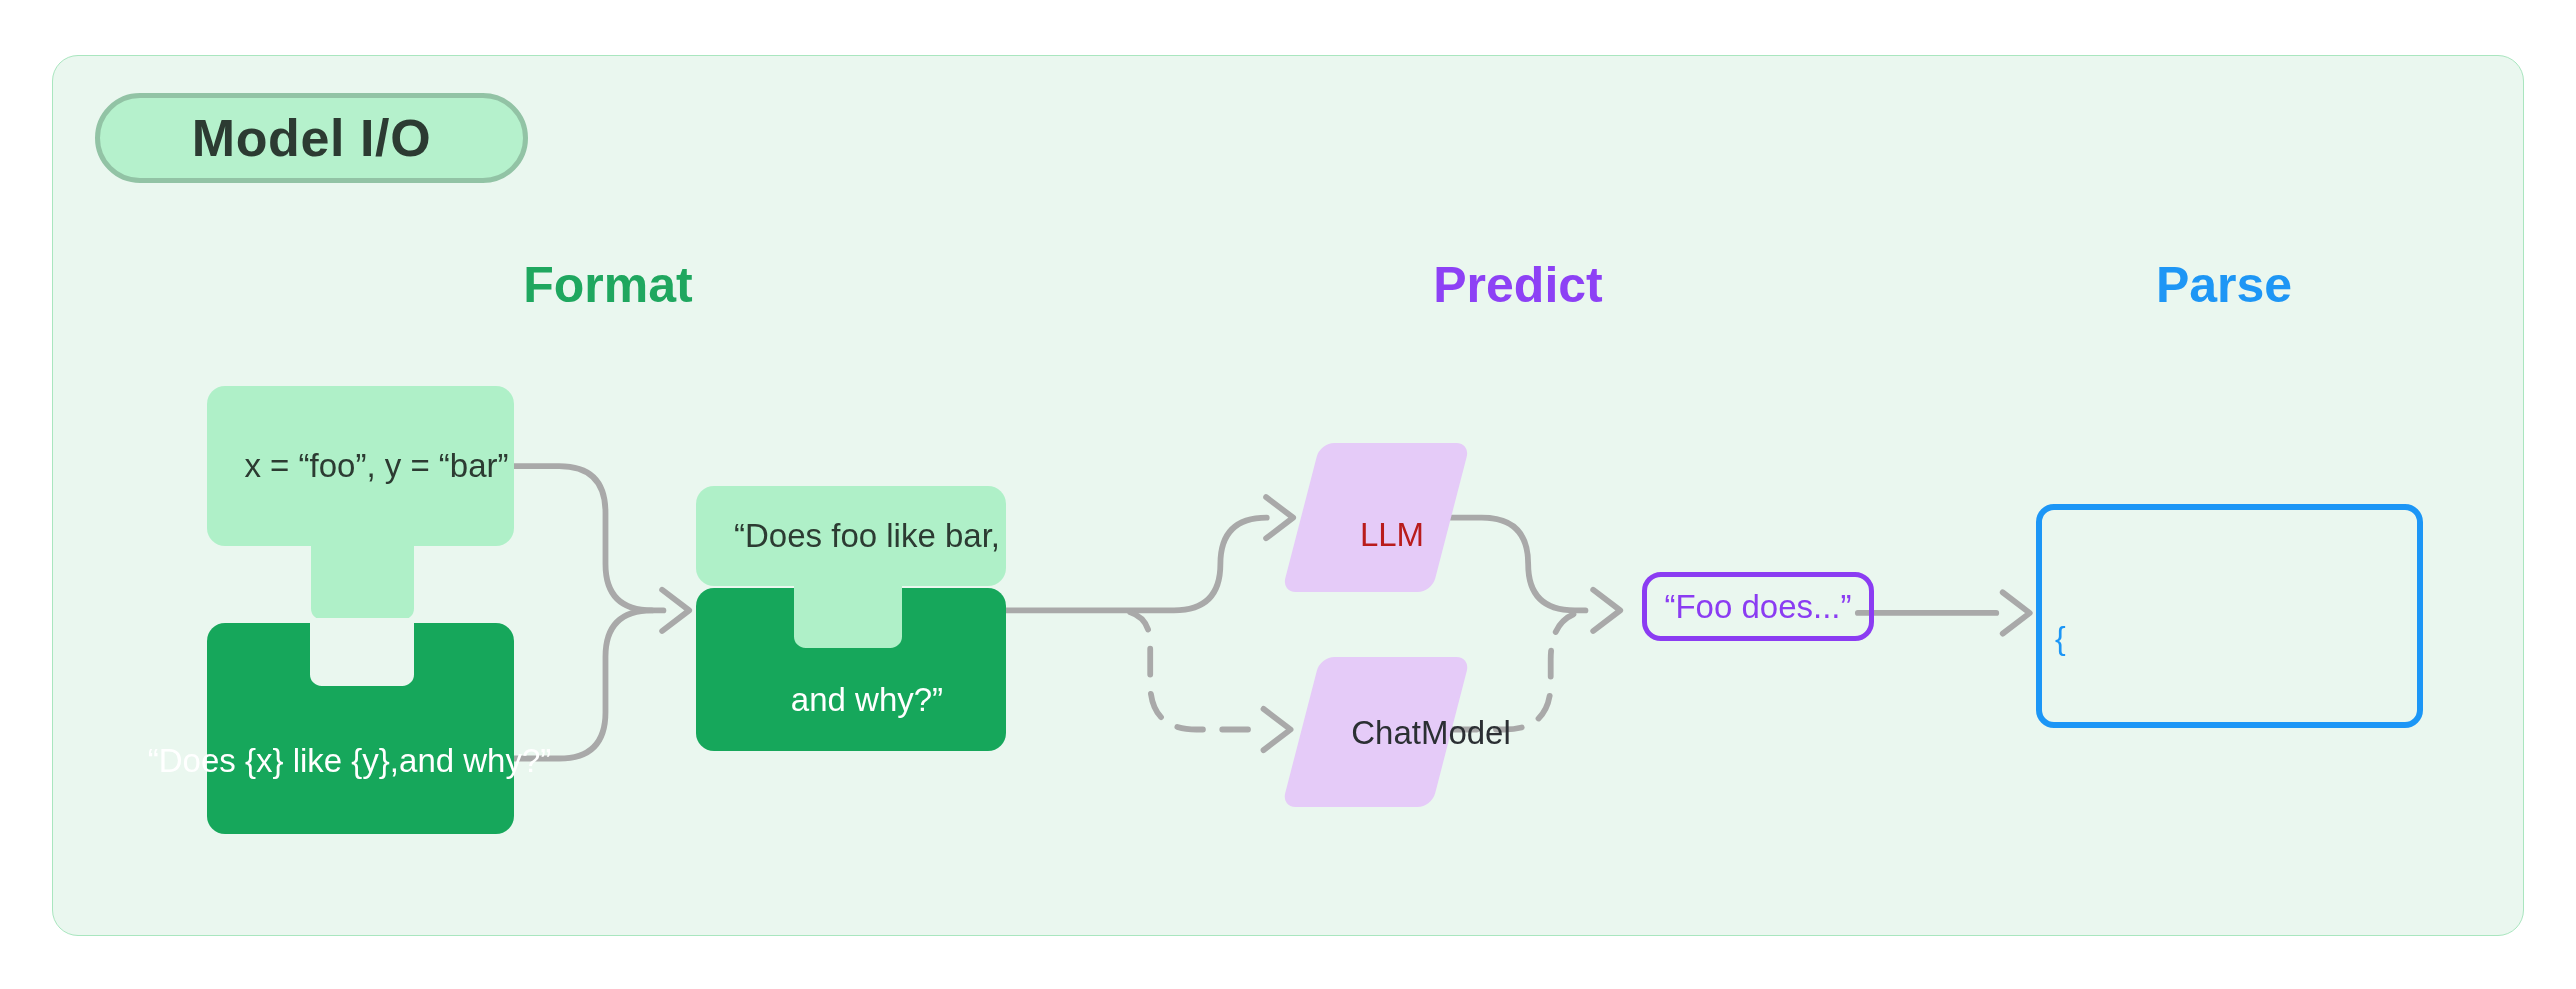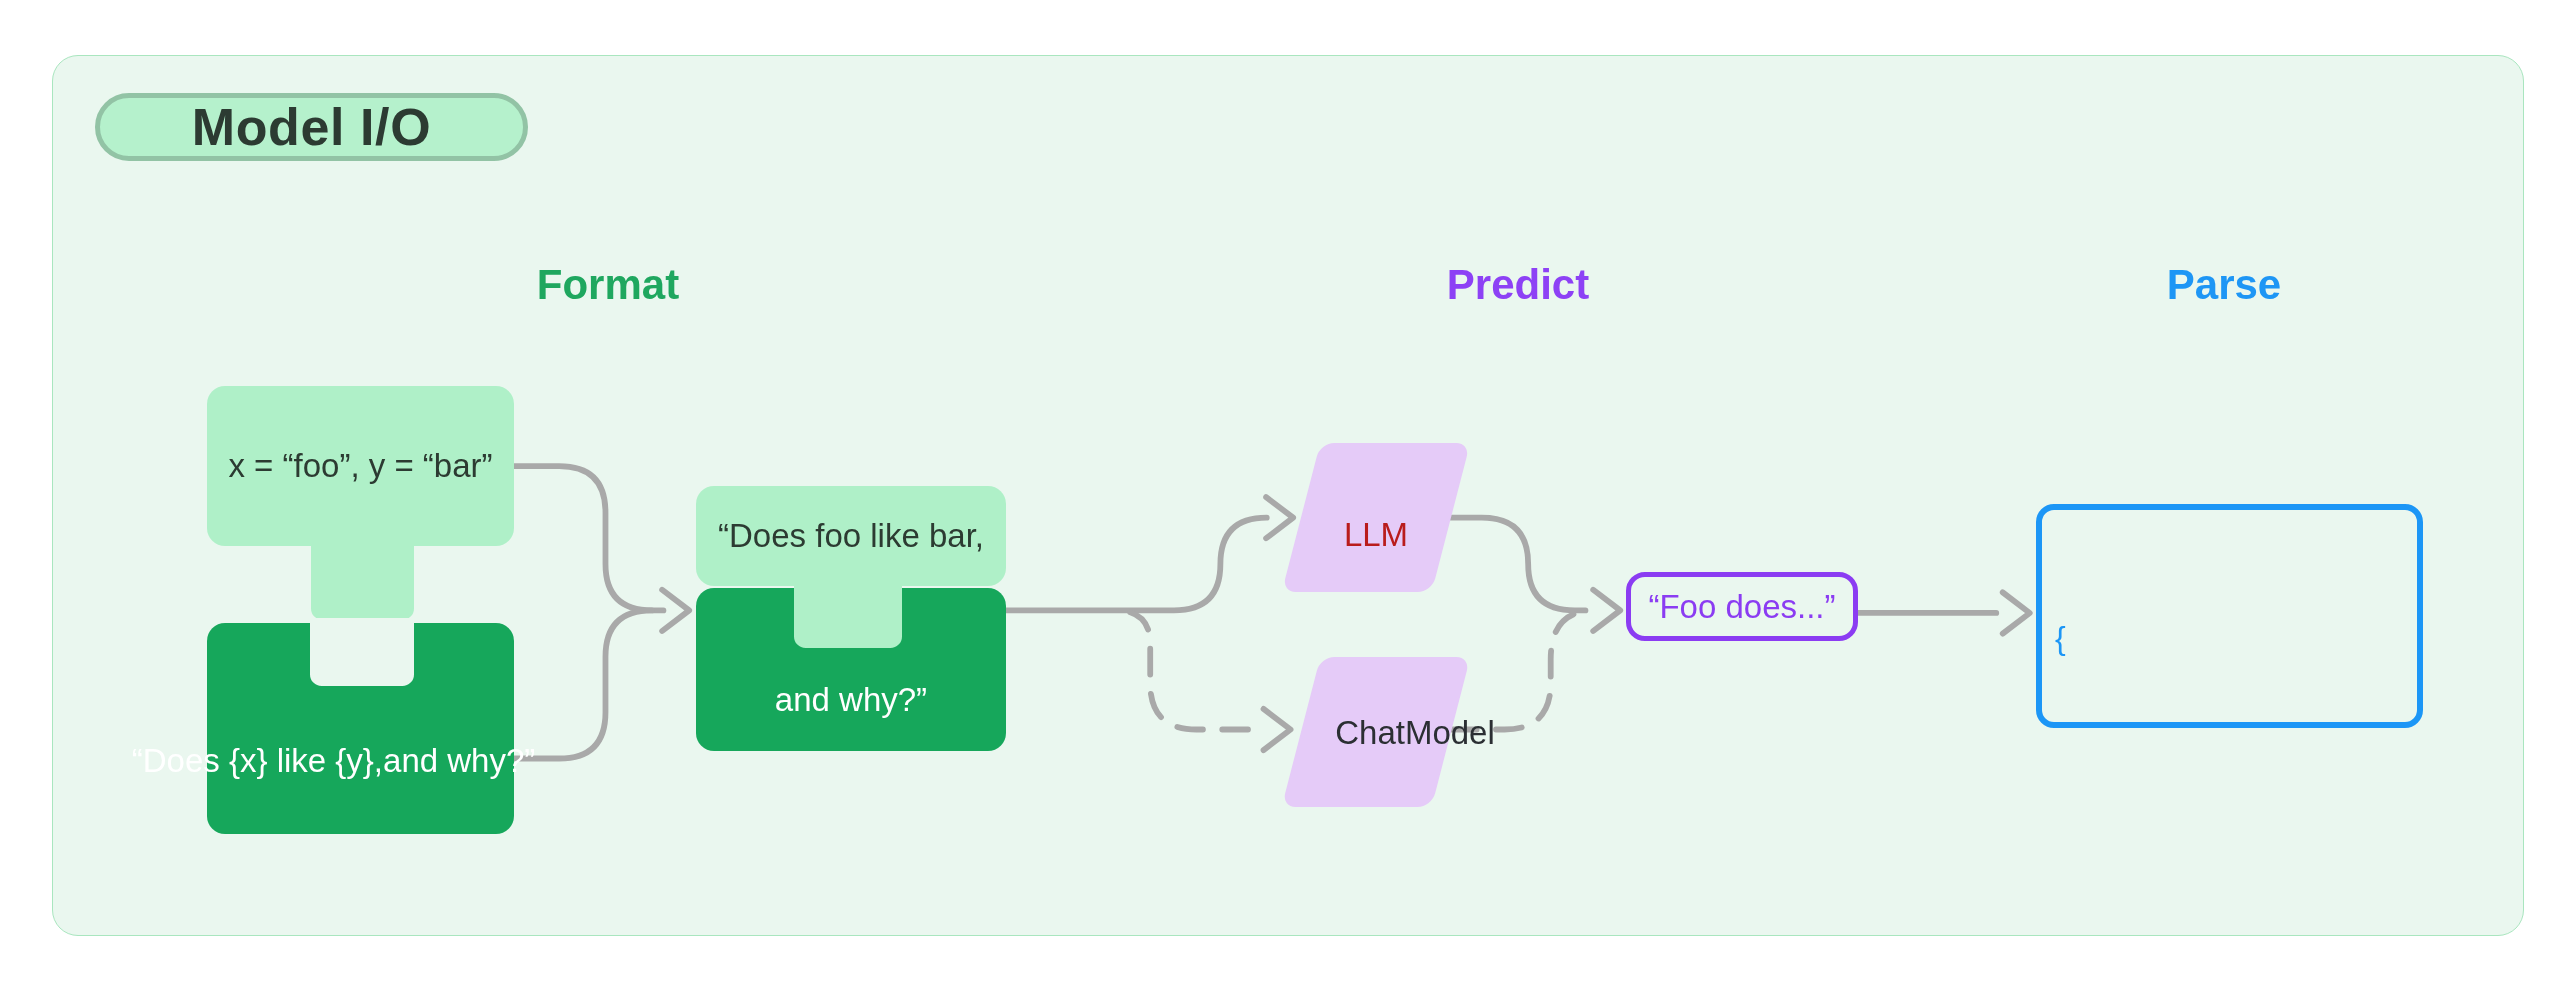--- a/index.html
+++ b/index.html
@@ -1,30 +1,30 @@
 <!DOCTYPE html>
 <html style="font-size:10.3px"><head>
 <meta charset="utf-8">
 <style>
   html,body{margin:0;padding:0;background:#ffffff;}
   body{width:2576px;height:989px;position:relative;font-family:"Liberation Sans", sans-serif;-webkit-font-smoothing:antialiased;}
   .abs{position:absolute;}
   
   #canvas{left:52px;top:55px;width:2472px;height:881px;border:1.9px solid #a9e6bf;border-radius:26px;background:#eaf7ef;box-sizing:border-box;}
   
-  .badge{left:95px;top:93px;width:433px;height:68px;background:#b5f1cc;border:5.8px solid #92c3a5;border-radius:45px;box-sizing:border-box;display:flex;align-items:center;justify-content:center;font-size:52px;font-weight:700;color:#2c3b32;letter-spacing:0.6px;}
+  .badge{left:95px;top:93px;width:433px;height:90px;background:#b5f1cc;border:5.8px solid #92c3a5;border-radius:45px;box-sizing:border-box;display:flex;align-items:center;justify-content:center;font-size:52px;font-weight:700;color:#2c3b32;letter-spacing:0.6px;}
   
-  .colhead{top:256px;height:58px;font-size:42px;font-weight:700;display:flex;align-items:center;justify-content:center;white-space:nowrap;}
+  .colhead{top:256px;height:58px;font-size:50px;font-weight:700;display:flex;align-items:center;justify-content:center;white-space:nowrap;}
   #head-format{left:479px;width:258px;color:#1fa75f;}
   #head-predict{left:1389px;width:258px;color:#8d41f5;}
   #head-parse{left:2095px;width:258px;color:#1e96f5;}
   
   .mint{background:#aff0c8;}
   .green{background:#16a75b;}
-  .box-text{display:flex;align-items:center;justify-content:center;text-align:center;white-space:pre;}
+  .box-text{display:flex;align-items:center;justify-content:center;text-align:center;white-space:pre;margin-left:16px;}
   #fmt-input{left:207px;top:386px;width:307px;height:160px;border-radius:18px;}
   #fmt-input-text{left:207px;top:386px;width:307px;height:160px;font-size:33px;color:#2c3b32;}
   #fmt-input-tab{left:311px;top:528px;width:103px;height:92px;border-radius:0 0 11.6px 11.6px;}
   #fmt-template{left:207px;top:623px;width:307px;height:211px;border-radius:18px;}
   #fmt-template-notch{left:310px;top:618px;width:104px;height:68px;background:#eaf7ef;border-radius:0 0 11.6px 11.6px;}
   #fmt-template-text{left:207px;top:687px;width:253px;height:147px;font-size:33px;line-height:49px;color:#ffffff;}
   #merged-top{left:696px;top:486px;width:310px;height:100px;border-radius:18px;}
   #merged-top-text{left:696px;top:486px;width:310px;height:100px;font-size:33px;color:#2c3b32;text-align:right;}
   #merged-bottom{left:696px;top:588px;width:310px;height:163px;border-radius:18px;}
   #merged-tab{left:794px;top:567px;width:108px;height:81px;border-radius:0 0 11.6px 11.6px;}

